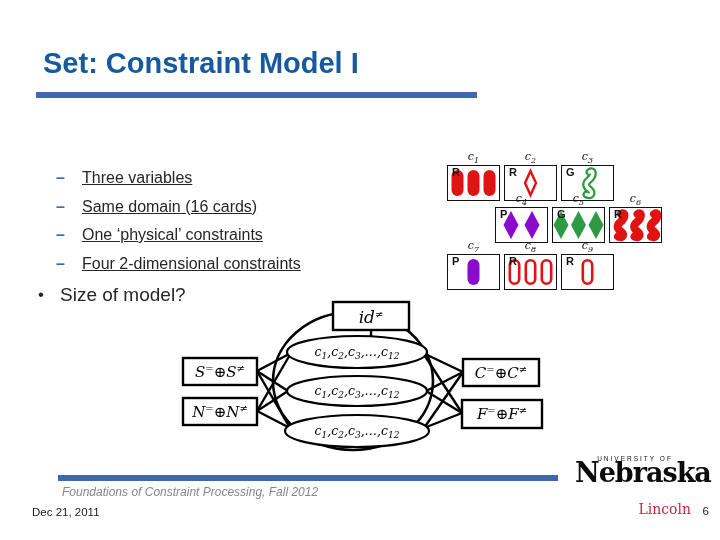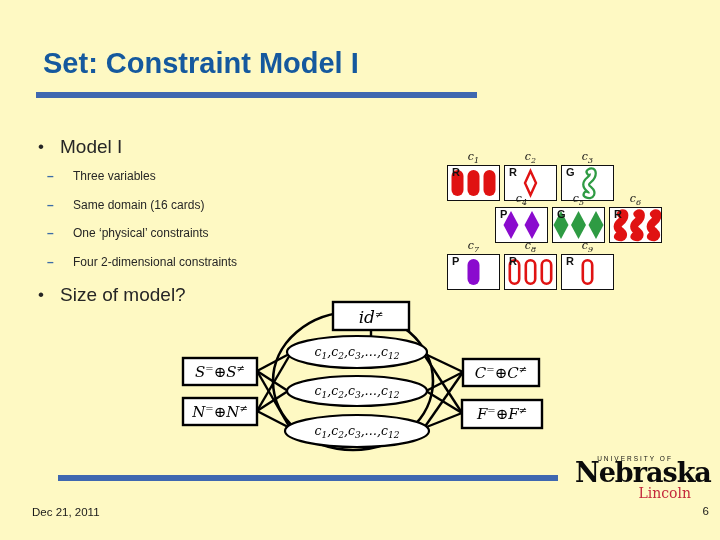--- a/index.html
+++ b/index.html
@@ -1,24 +1,24 @@
 <!DOCTYPE html>
 <html><head>
 <meta charset="utf-8">
 <style>
   html,body{margin:0;padding:0;background:#e8e8e8;}
-  .slide{position:relative;width:720px;height:540px;background:#fef9c3;overflow:hidden;
+  .slide{position:relative;width:720px;height:540px;background:#ffffff;overflow:hidden;
          font-family:"Liberation Sans",sans-serif;}
   
   .title{position:absolute;left:43px;top:47px;font-size:29px;font-weight:bold;color:#15599e;letter-spacing:0px;}
   .title-bar{position:absolute;left:36px;top:92px;width:441px;height:6px;background:#3f68b0;}
   
   .bullet-l1{position:absolute;left:38px;font-size:19px;color:#262626;}
   .bullet-l1 .dot{display:inline-block;width:22px;color:#262626;font-size:17px;vertical-align:1px;}
-  .sub-item{position:absolute;left:47px;font-size:12px;color:#262626;}
+  .sub-item{position:absolute;left:56px;font-size:16px;color:#262626;text-decoration:underline;}
   .sub-item .dash{display:inline-block;width:26px;color:#3c6ca8;font-weight:bold;}
   
   .card-grid{position:absolute;left:447px;top:134px;width:174px;height:158px;}
   .card-row{position:absolute;left:0;display:flex;}
   .card-cell{width:57px;}
   .card-label{width:53px;height:15px;text-align:center;font-family:"DejaVu Serif",serif;
               font-style:italic;font-size:11px;color:#111;}
   .card-box{position:relative;width:51px;height:34px;border:1.5px solid #111;background:#fff;}
   .card-letter{position:absolute;left:4px;top:0px;font-size:11px;font-weight:bold;color:#111;z-index:2;}
   .card-box svg{position:absolute;left:0;top:0;}
@@ -30,33 +30,30 @@
   .course{position:absolute;left:62px;top:485px;font-size:12px;font-style:italic;color:#85858d;}
   .date{position:absolute;left:32px;top:506px;font-size:11.5px;color:#1a1a1a;}
   .section{position:absolute;left:0;top:506px;width:720px;text-align:center;font-size:11.5px;color:#1a1a1a;}
   .page-num{position:absolute;right:11px;top:505px;font-size:11.5px;color:#1a1a1a;}
   
   .logo{position:absolute;right:25px;top:455px;width:120px;text-align:center;}
   .logo-top{font-size:6.5px;letter-spacing:2px;color:#111;font-family:"Liberation Sans",sans-serif;}
   .logo-name{font-family:"DejaVu Serif",serif;font-weight:bold;font-size:27px;color:#0b0b0b;
              letter-spacing:-1px;line-height:0.85;}
   .logo-campus{font-family:"DejaVu Serif",serif;font-size:14px;color:#c4273c;text-align:right;
-               padding-right:4px;margin-top:0px;}
+               padding-right:4px;margin-top:16px;}
 </style>
 </head>
 <body>
 
 <div class="slide">
 
   <div class="title">Set: Constraint Model I</div>
   <div class="title-bar"></div>
 
-  <div class="bullet-l1" style="top:136px">
-    <span class="dot">•</span><span>Model I</span>
-  </div>
   <div id="sub-list">
       <div class="sub-item" style="top: 169px;"><span class="dash">–</span><span>Three variables</span></div>
       <div class="sub-item" style="top: 197.5px;"><span class="dash">–</span><span>Same domain (16 cards)</span></div>
       <div class="sub-item" style="top: 226px;"><span class="dash">–</span><span>One ‘physical’ constraints</span></div>
       <div class="sub-item" style="top: 254.5px;"><span class="dash">–</span><span>Four 2-dimensional constraints</span></div>
     </div>
   <div class="bullet-l1" style="top:284px">
     <span class="dot">•</span><span>Size of model?</span>
   </div>
 
@@ -194,20 +191,21 @@
     <rect x="463" y="359" width="76" height="27" fill="#fff" stroke="#000" stroke-width="2.4"></rect>
     <rect x="462" y="400" width="80" height="28" fill="#fff" stroke="#000" stroke-width="2.4"></rect>
     <text x="371" y="323" text-anchor="middle" font-size="17"><tspan>id</tspan><tspan dy="-5" font-size="10">≠</tspan></text>
     <text x="220" y="377" text-anchor="middle" font-size="15"><tspan>S</tspan><tspan dy="-5" font-size="10">=</tspan><tspan dy="5">⊕</tspan><tspan>S</tspan><tspan dy="-5" font-size="10">≠</tspan></text>
     <text x="220" y="417" text-anchor="middle" font-size="15"><tspan>N</tspan><tspan dy="-5" font-size="10">=</tspan><tspan dy="5">⊕</tspan><tspan>N</tspan><tspan dy="-5" font-size="10">≠</tspan></text>
     <text x="501" y="378" text-anchor="middle" font-size="15"><tspan>C</tspan><tspan dy="-5" font-size="10">=</tspan><tspan dy="5">⊕</tspan><tspan>C</tspan><tspan dy="-5" font-size="10">≠</tspan></text>
     <text x="502" y="419" text-anchor="middle" font-size="15"><tspan>F</tspan><tspan dy="-5" font-size="10">=</tspan><tspan dy="5">⊕</tspan><tspan>F</tspan><tspan dy="-5" font-size="10">≠</tspan></text>
   </svg>
 
   <div class="footer-bar"></div>
+  <div class="course">Foundations of Constraint Processing, Fall 2012</div>
   <div class="date">Dec 21, 2011</div>
   <div class="page-num">6</div>
 
   <div class="logo">
     <div class="logo-top">UNIVERSITY OF</div>
     <div class="logo-name">Nebraska</div>
     <div class="logo-campus">Lincoln</div>
   </div>
 
 </div>

